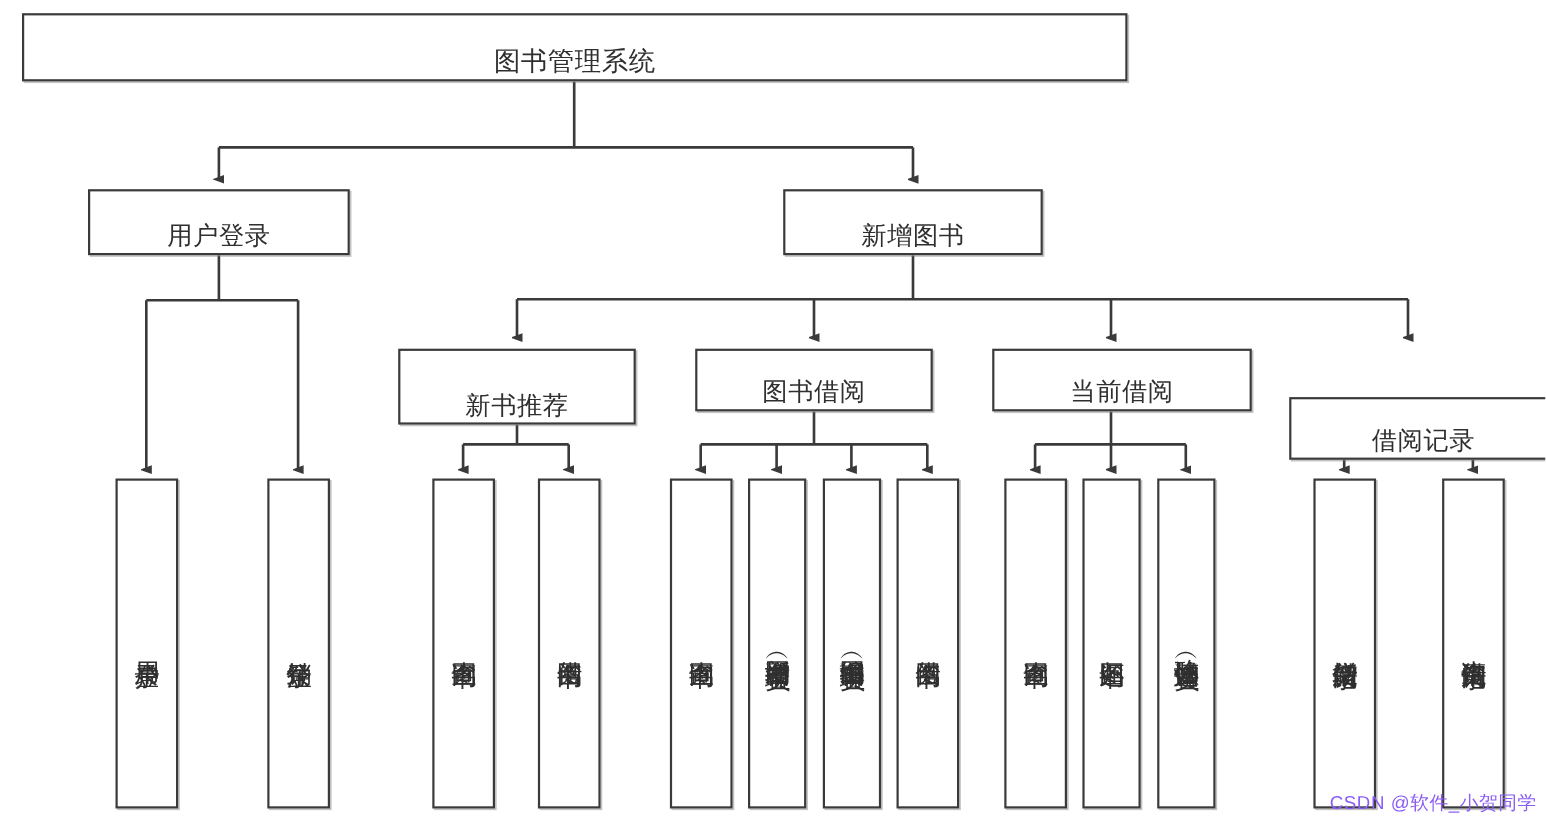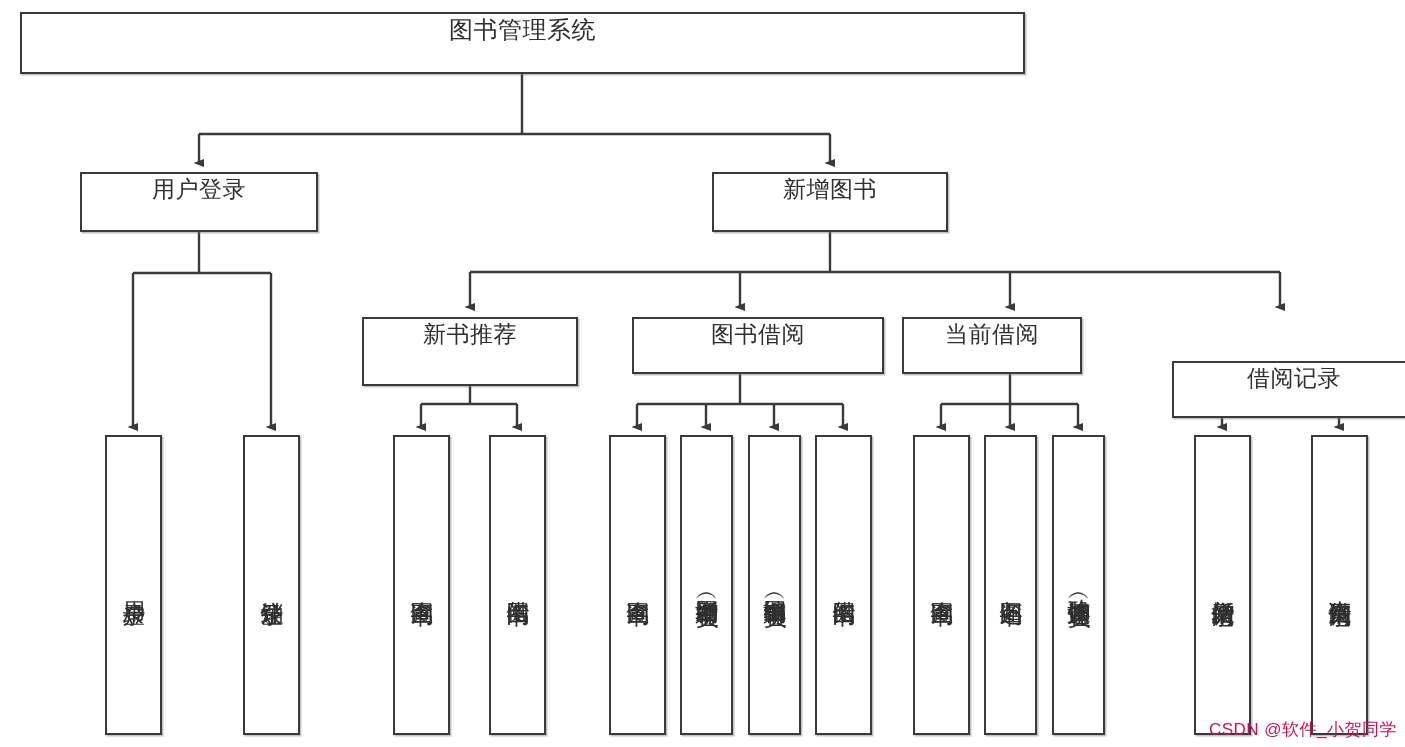--- a/index.html
+++ b/index.html
@@ -24,21 +24,21 @@
     width: 1405px;
     height: 747px;
     pointer-events: none;
   }
   .node {
     position: absolute;
     box-sizing: border-box;
     border: 2px solid #3a3a3a;
     background: #ffffff;
     display: flex;
-    align-items: flex-start;
+    align-items: flex-end;
     justify-content: center;
     color: #2f2f2f;
     box-shadow: 1.5px 1.5px 0 rgba(120,120,120,0.45);
   }
   .node.horiz {
     font-size: 23px;
     letter-spacing: 0.5px;
   }
   .node.vert {
     writing-mode: vertical-rl;
@@ -58,21 +58,21 @@
     max-height: 100%;
   }
   .node.root {
     font-size: 24px;
   }
   #watermark {
     position: absolute;
     right: 8px;
     bottom: 6px;
     font-size: 17px;
-    color: #be185d;
+    color: #8b5cf6;
     letter-spacing: 0.5px;
     user-select: none;
   }
 </style>
 </head>
 <body>
 
 <div id="canvas">
 
   <svg id="edges" viewBox="0 0 1405 747">
@@ -132,24 +132,24 @@
   <div class="node horiz" style="left:80px; top:172px; width:238px; height:60px;">
     <span class="label">用户登录</span>
   </div>
   <div class="node horiz" style="left:712px; top:172px; width:236px; height:60px;">
     <span class="label">新增图书</span>
   </div>
 
   <div class="node horiz" style="left:362px; top:317px; width:216px; height:69px;">
     <span class="label">新书推荐</span>
   </div>
-  <div class="node horiz" style="left:632px; top:317px; width:252px; height:57px;">
+  <div class="node horiz" style="left:632px; top:317px; width:216px; height:57px;">
     <span class="label">图书借阅</span>
   </div>
-  <div class="node horiz" style="left:902px; top:317px; width:180px; height:57px;">
+  <div class="node horiz" style="left:902px; top:317px; width:236px; height:57px;">
     <span class="label">当前借阅</span>
   </div>
   <div class="node horiz" style="left:1172px; top:317px; width:244px; height:57px;margin-top:44px;">
     <span class="label">借阅记录</span>
   </div>
 
   <div class="node vert" style="left:105px; top:435px; width:57px; height:300px;">
     <span class="label">用户登录</span>
   </div>
   <div class="node vert" style="left:243px; top:435px; width:57px; height:300px;">

